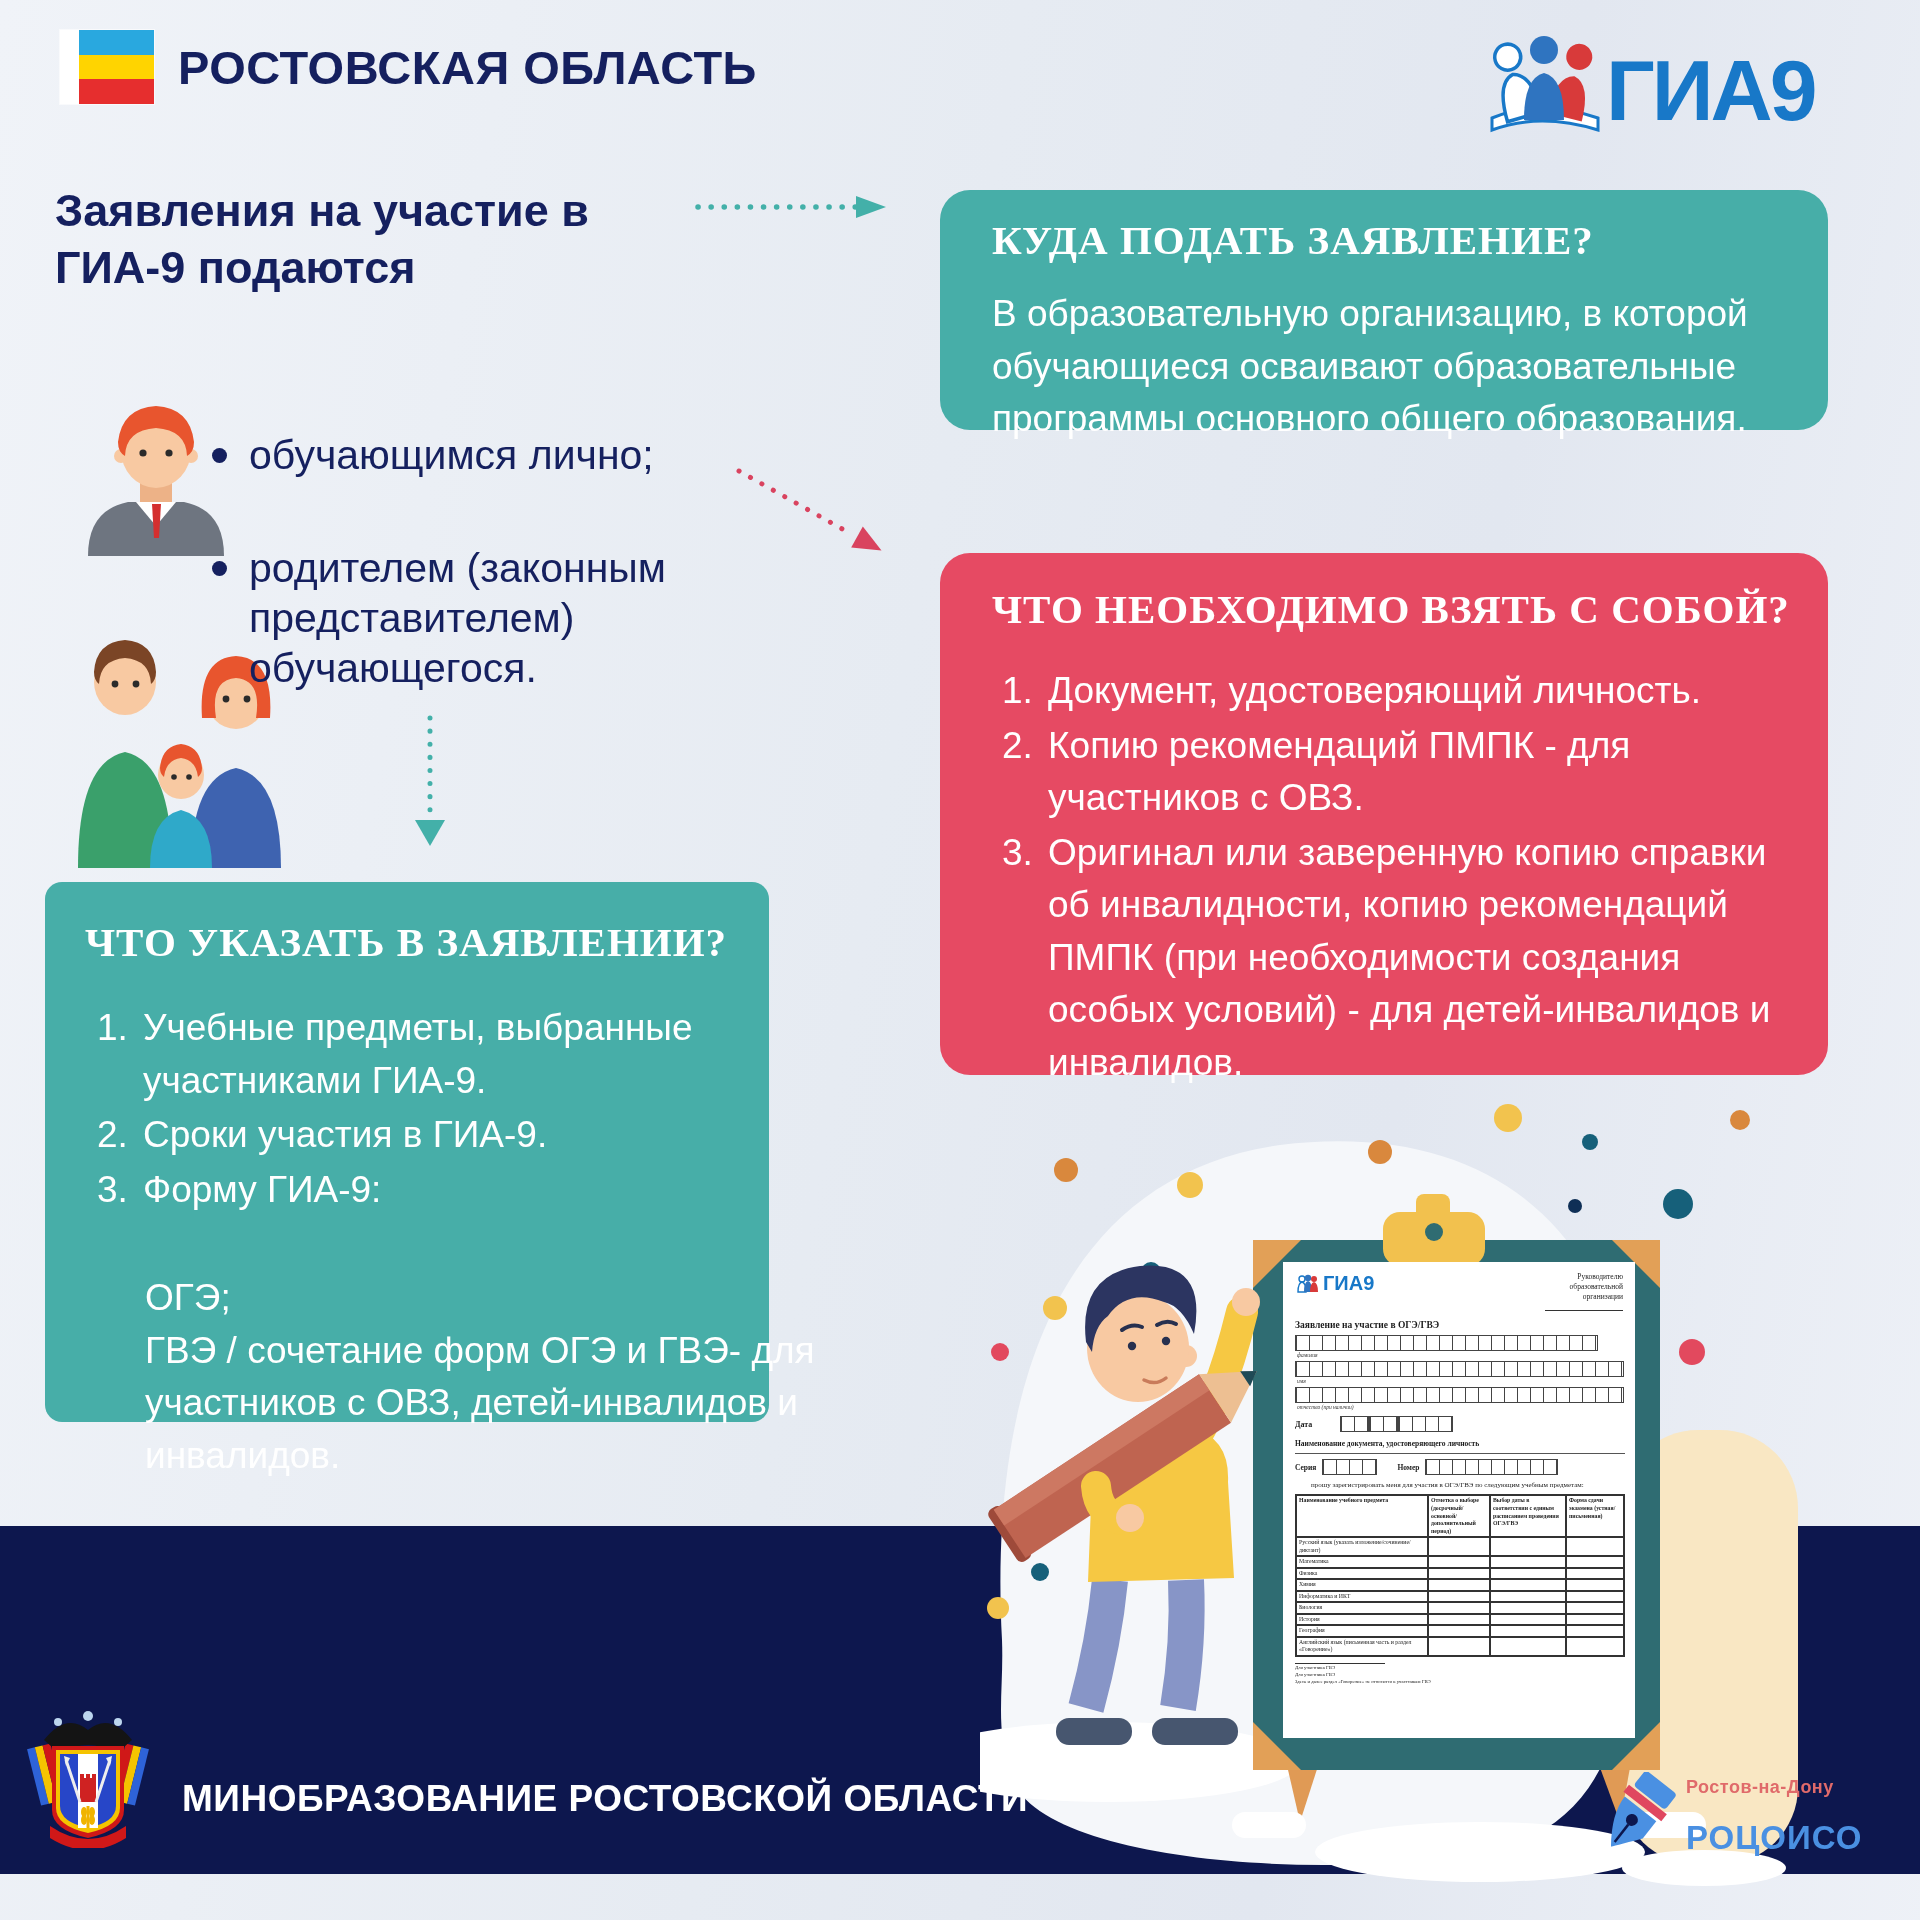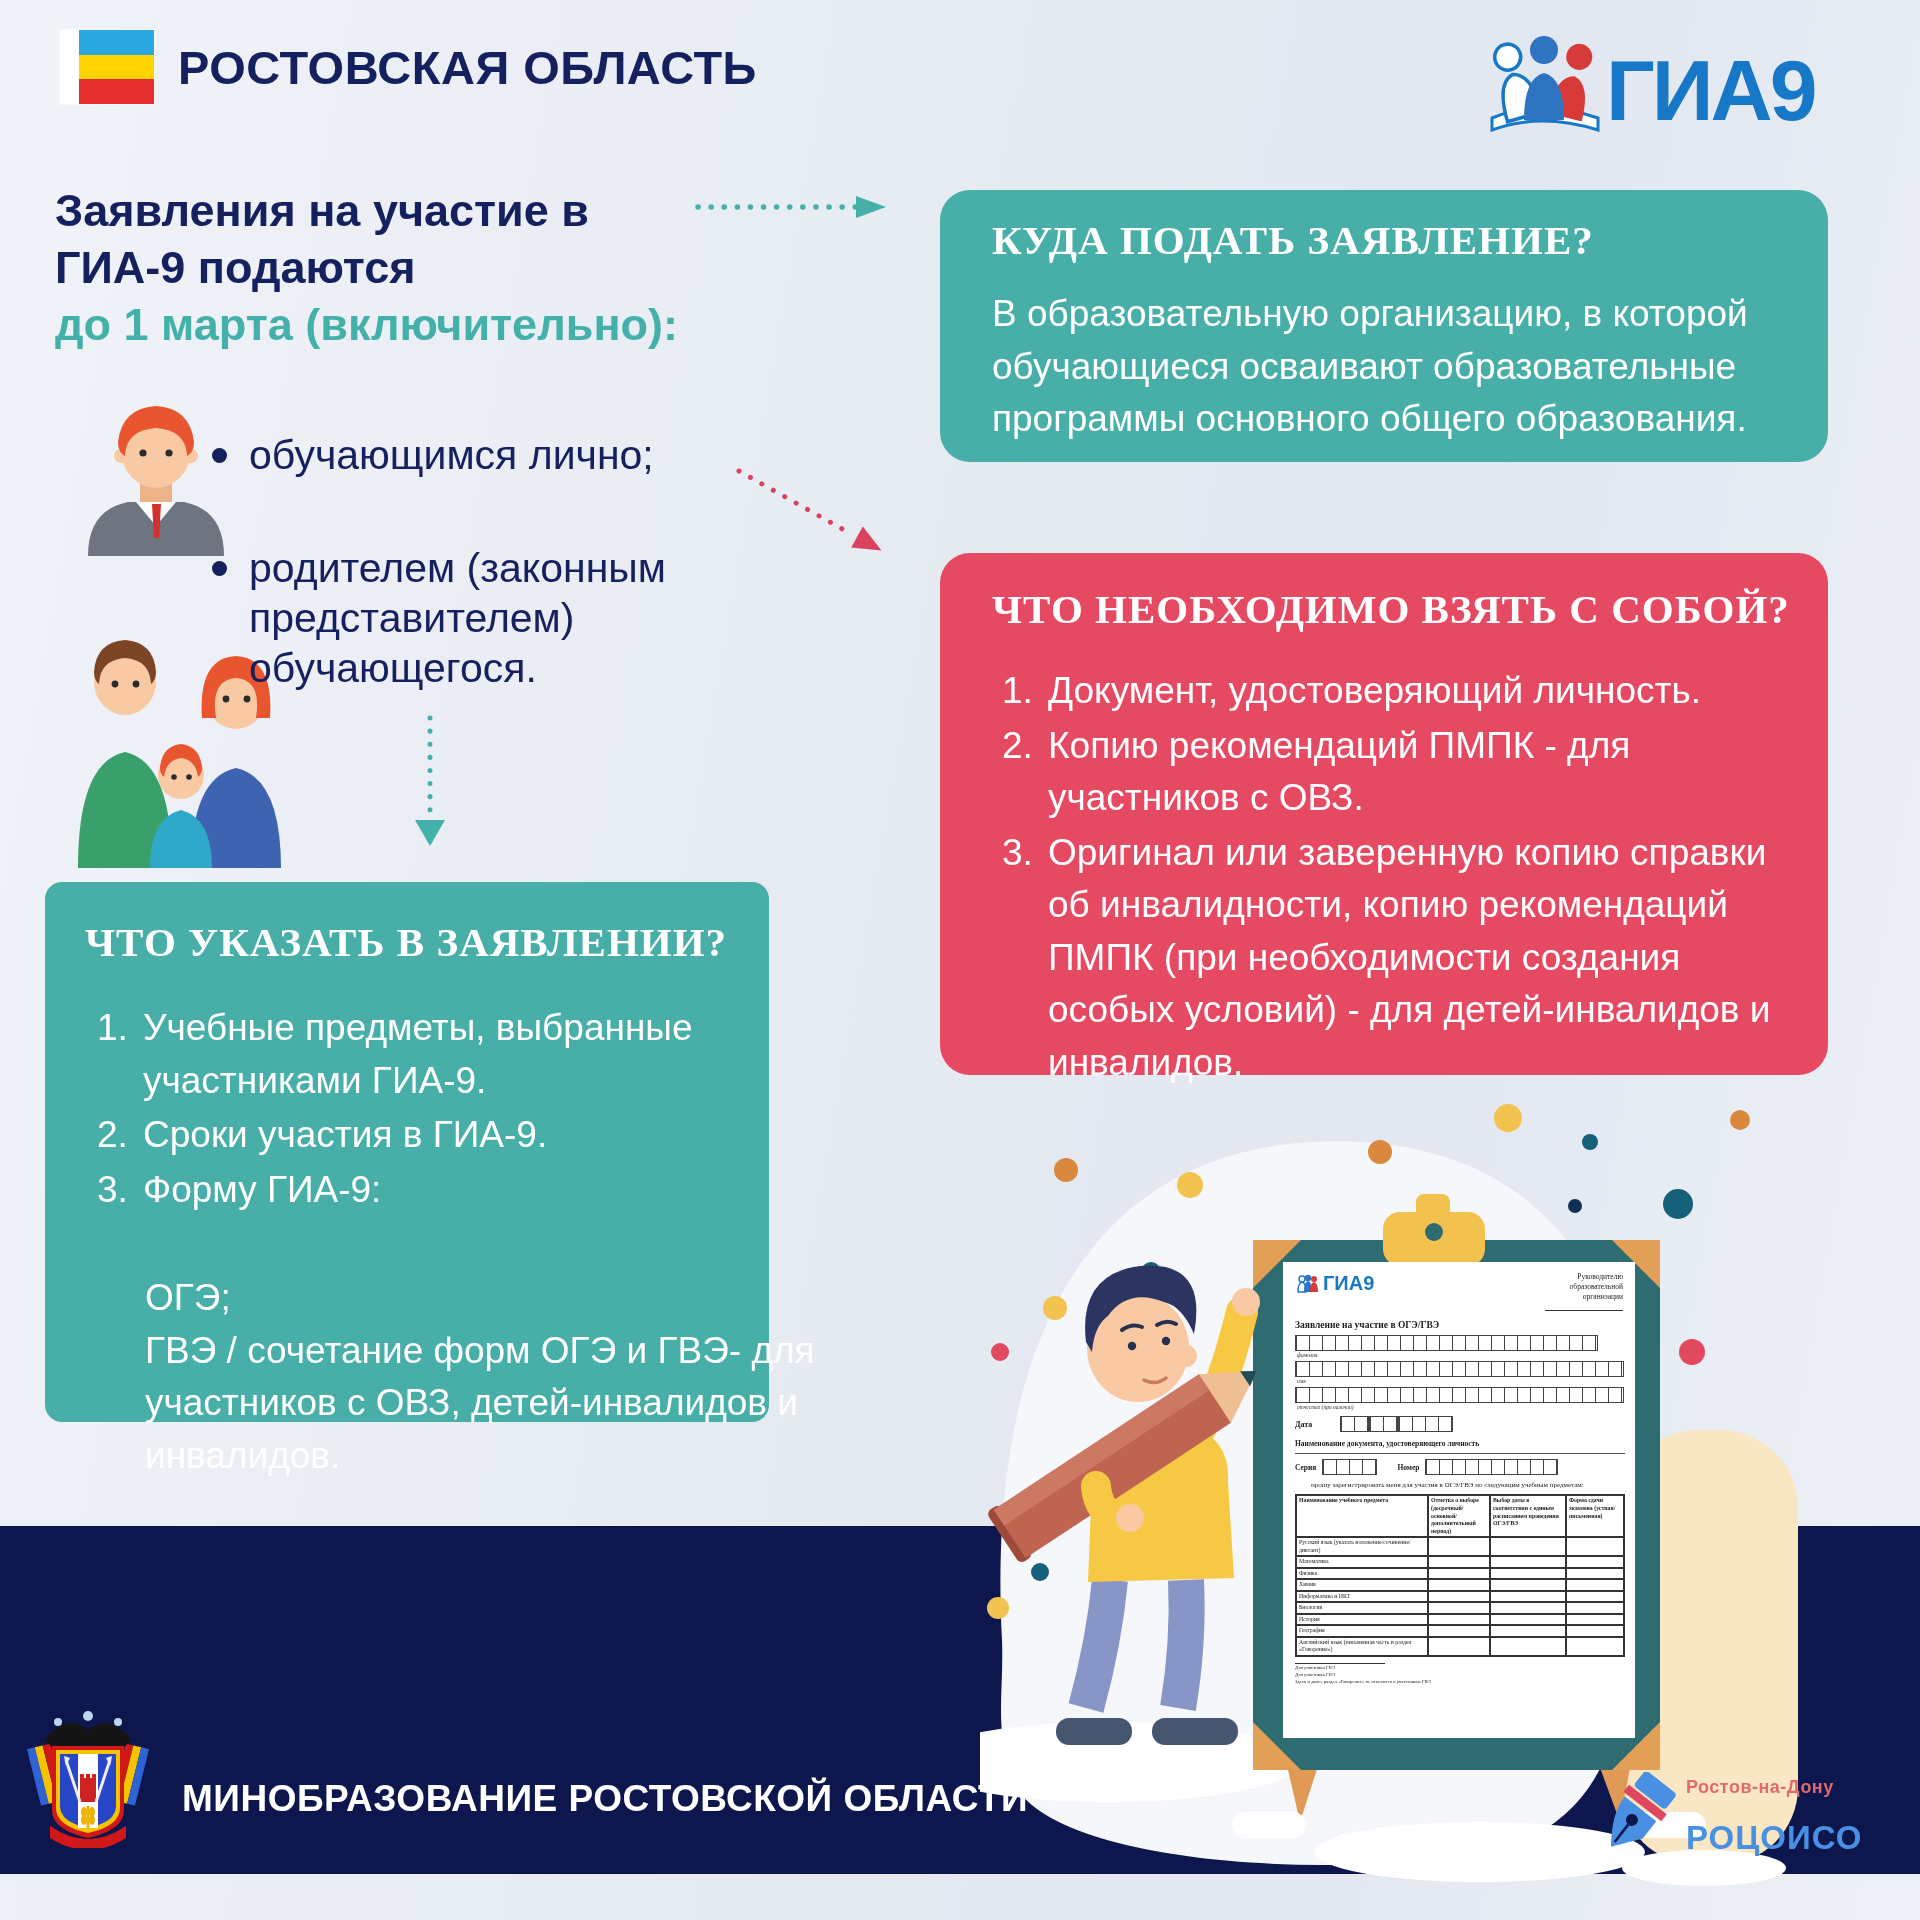--- a/index.html
+++ b/index.html
@@ -25,21 +25,21 @@
 
   .bullet-item{display:flex;align-items:flex-start;color:#15205f;font-size:41px;line-height:50px;}
   .bullet-item::before{content:"";flex:0 0 auto;width:15px;height:15px;border-radius:50%;background:#15205f;margin:18px 22px 0 0;}
   .bul1{left:212px;top:430px;}
   .bul2{left:212px;top:543px;}
 
   
   .panel{border-radius:30px;color:#ffffff;}
   .panel .ptitle{font-family:"Liberation Serif",serif;font-weight:bold;font-size:41px;letter-spacing:1px;}
   .panel .pbody{font-size:37px;line-height:1.42;}
-  .box-where{left:940px;top:190px;width:888px;height:272px;background:#47aea8;}
+  .box-where{left:940px;top:190px;width:888px;height:240px;background:#47aea8;}
   .box-where .ptitle{position:absolute;left:52px;top:26px;}
   .box-where .pbody{position:absolute;left:52px;top:98px;width:806px;}
   .box-bring{left:940px;top:553px;width:888px;height:522px;background:#e64a63;}
   .box-bring .ptitle{position:absolute;left:52px;top:32px;}
   .box-bring .plist{position:absolute;left:62px;top:112px;width:790px;}
   .box-specify{left:45px;top:882px;width:724px;height:540px;background:#47aea8;border-radius:17px;}
   .box-specify .ptitle{position:absolute;left:40px;top:36px;}
   .box-specify .plist{position:absolute;left:52px;top:120px;width:780px;}
   .box-specify .forms{position:absolute;left:100px;top:390px;width:740px;font-size:37px;line-height:1.42;}
 
@@ -116,21 +116,20 @@
       </g>
       <circle cx="66" cy="24" r="14" fill="#2f74c0"></circle>
       <path d="M46 94 Q 46 52 66 47 Q 86 52 86 94 Z" fill="#2f74c0"></path>
       <text x="128" y="94" font-family="Liberation Sans, sans-serif" font-weight="bold" font-size="86" letter-spacing="-3" fill="#1878c8">ГИА9</text>
     </svg>
   </div>
 
   <div class="abs intro">
     <div>Заявления на участие в</div>
     <div>ГИА-9 подаются</div>
-    <div class="deadline">до 1 марта (включительно):</div>
   </div>
 
   <svg class="abs arrow-svg" style="left:690px;top:186px;" width="212" height="42">
     <line x1="8" y1="21" x2="166" y2="21" stroke="#43b0a9" stroke-width="5.5" stroke-dasharray="0.1 13"></line>
     <polygon points="166,10 196,21 166,32" fill="#43b0a9"></polygon>
   </svg>
 
   <div class="abs" style="left:68px;top:392px;">
     <svg width="176" height="164" viewBox="0 0 176 164">
       <path d="M20 164 Q 20 118 60 110 L 116 110 Q 156 118 156 164 Z" fill="#6e7580"></path>

